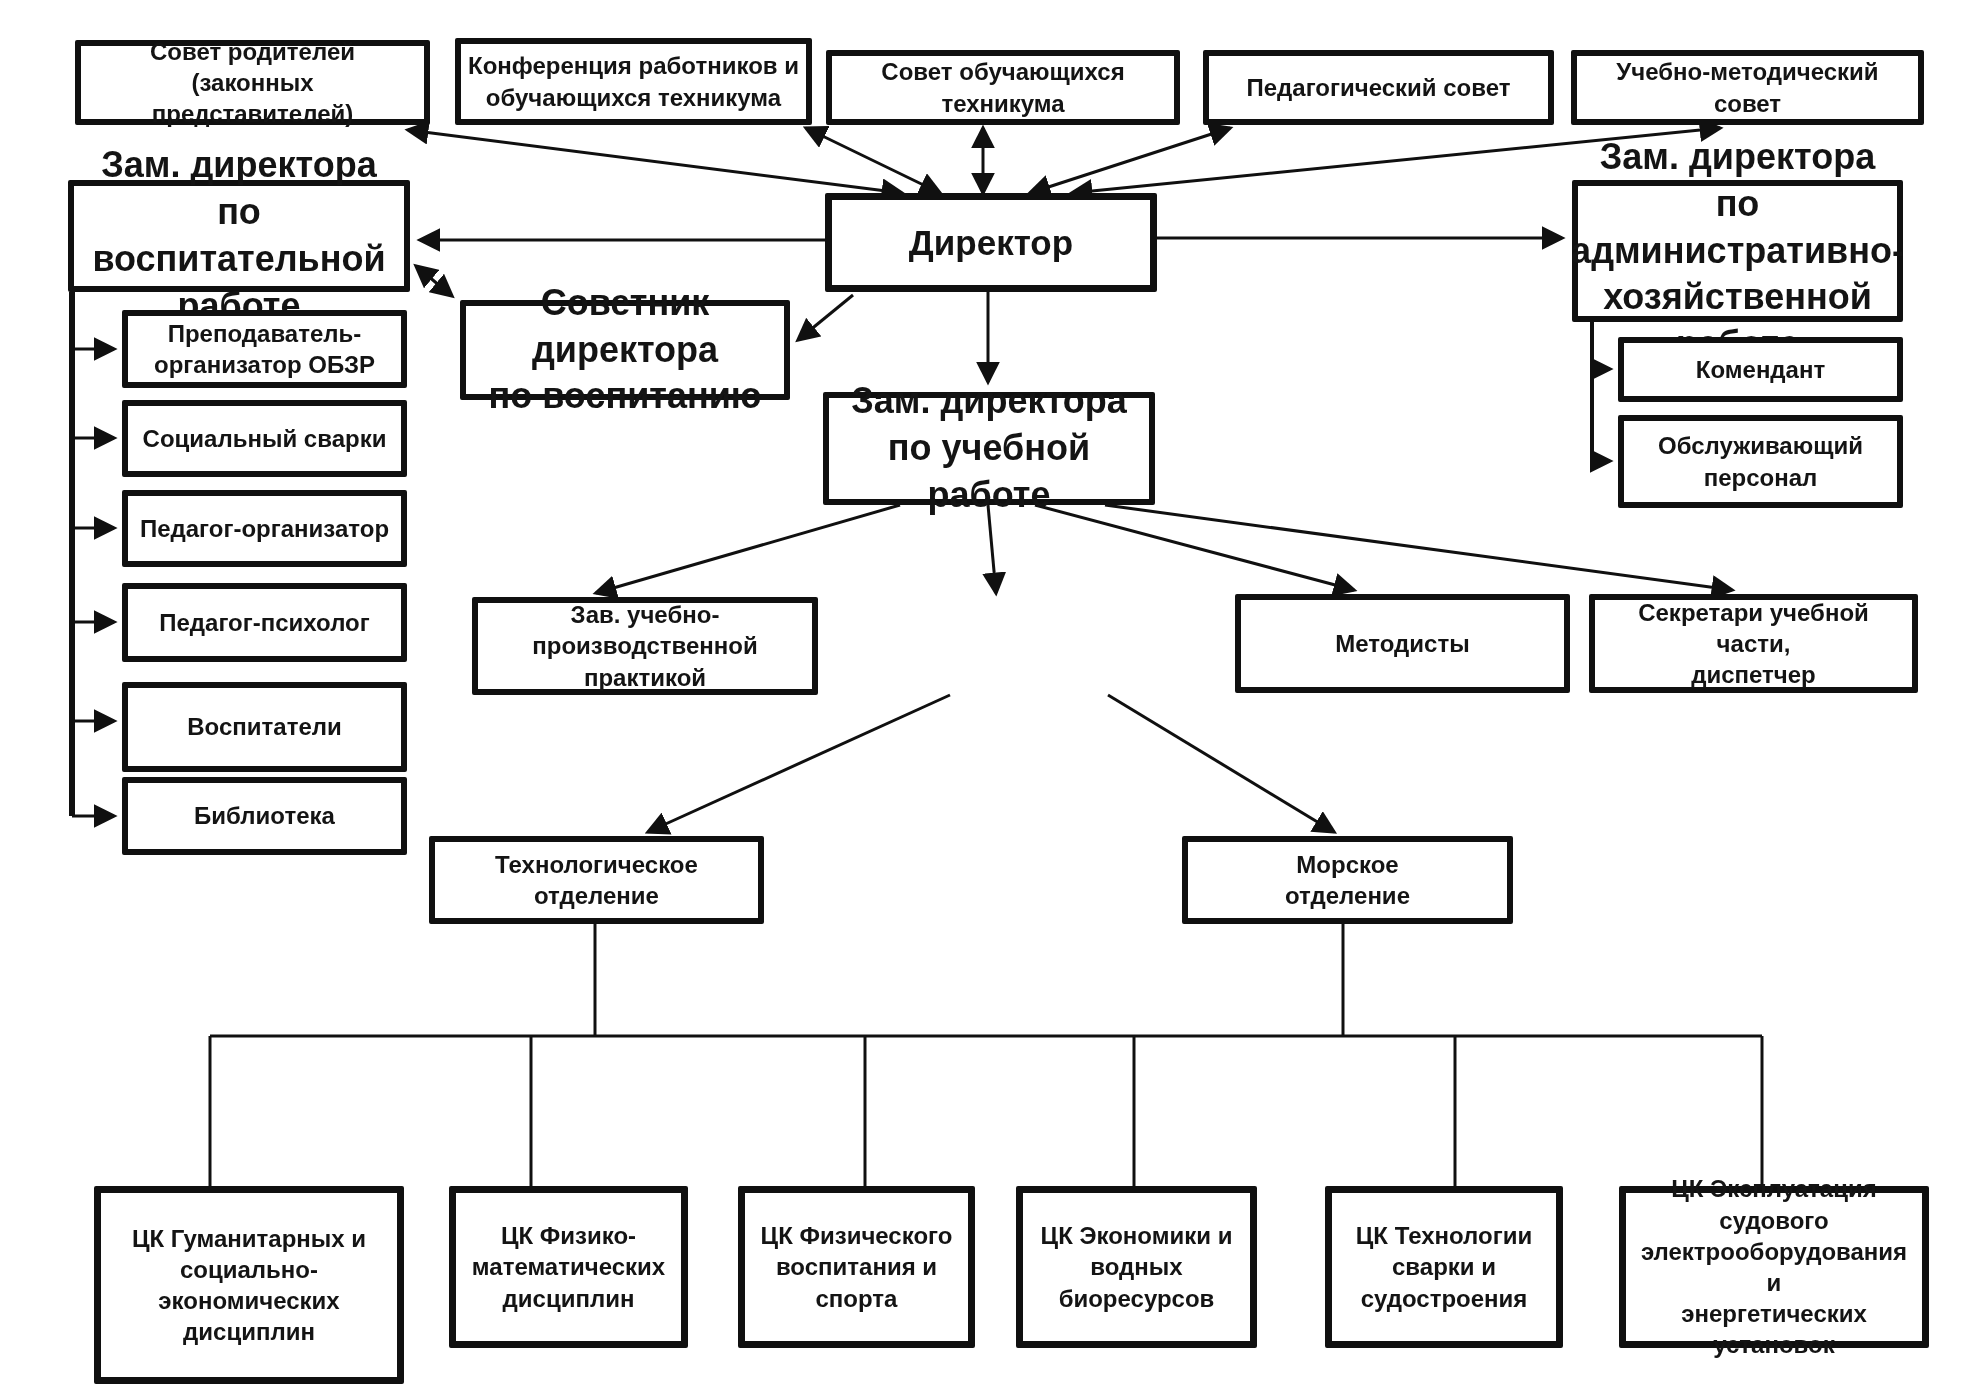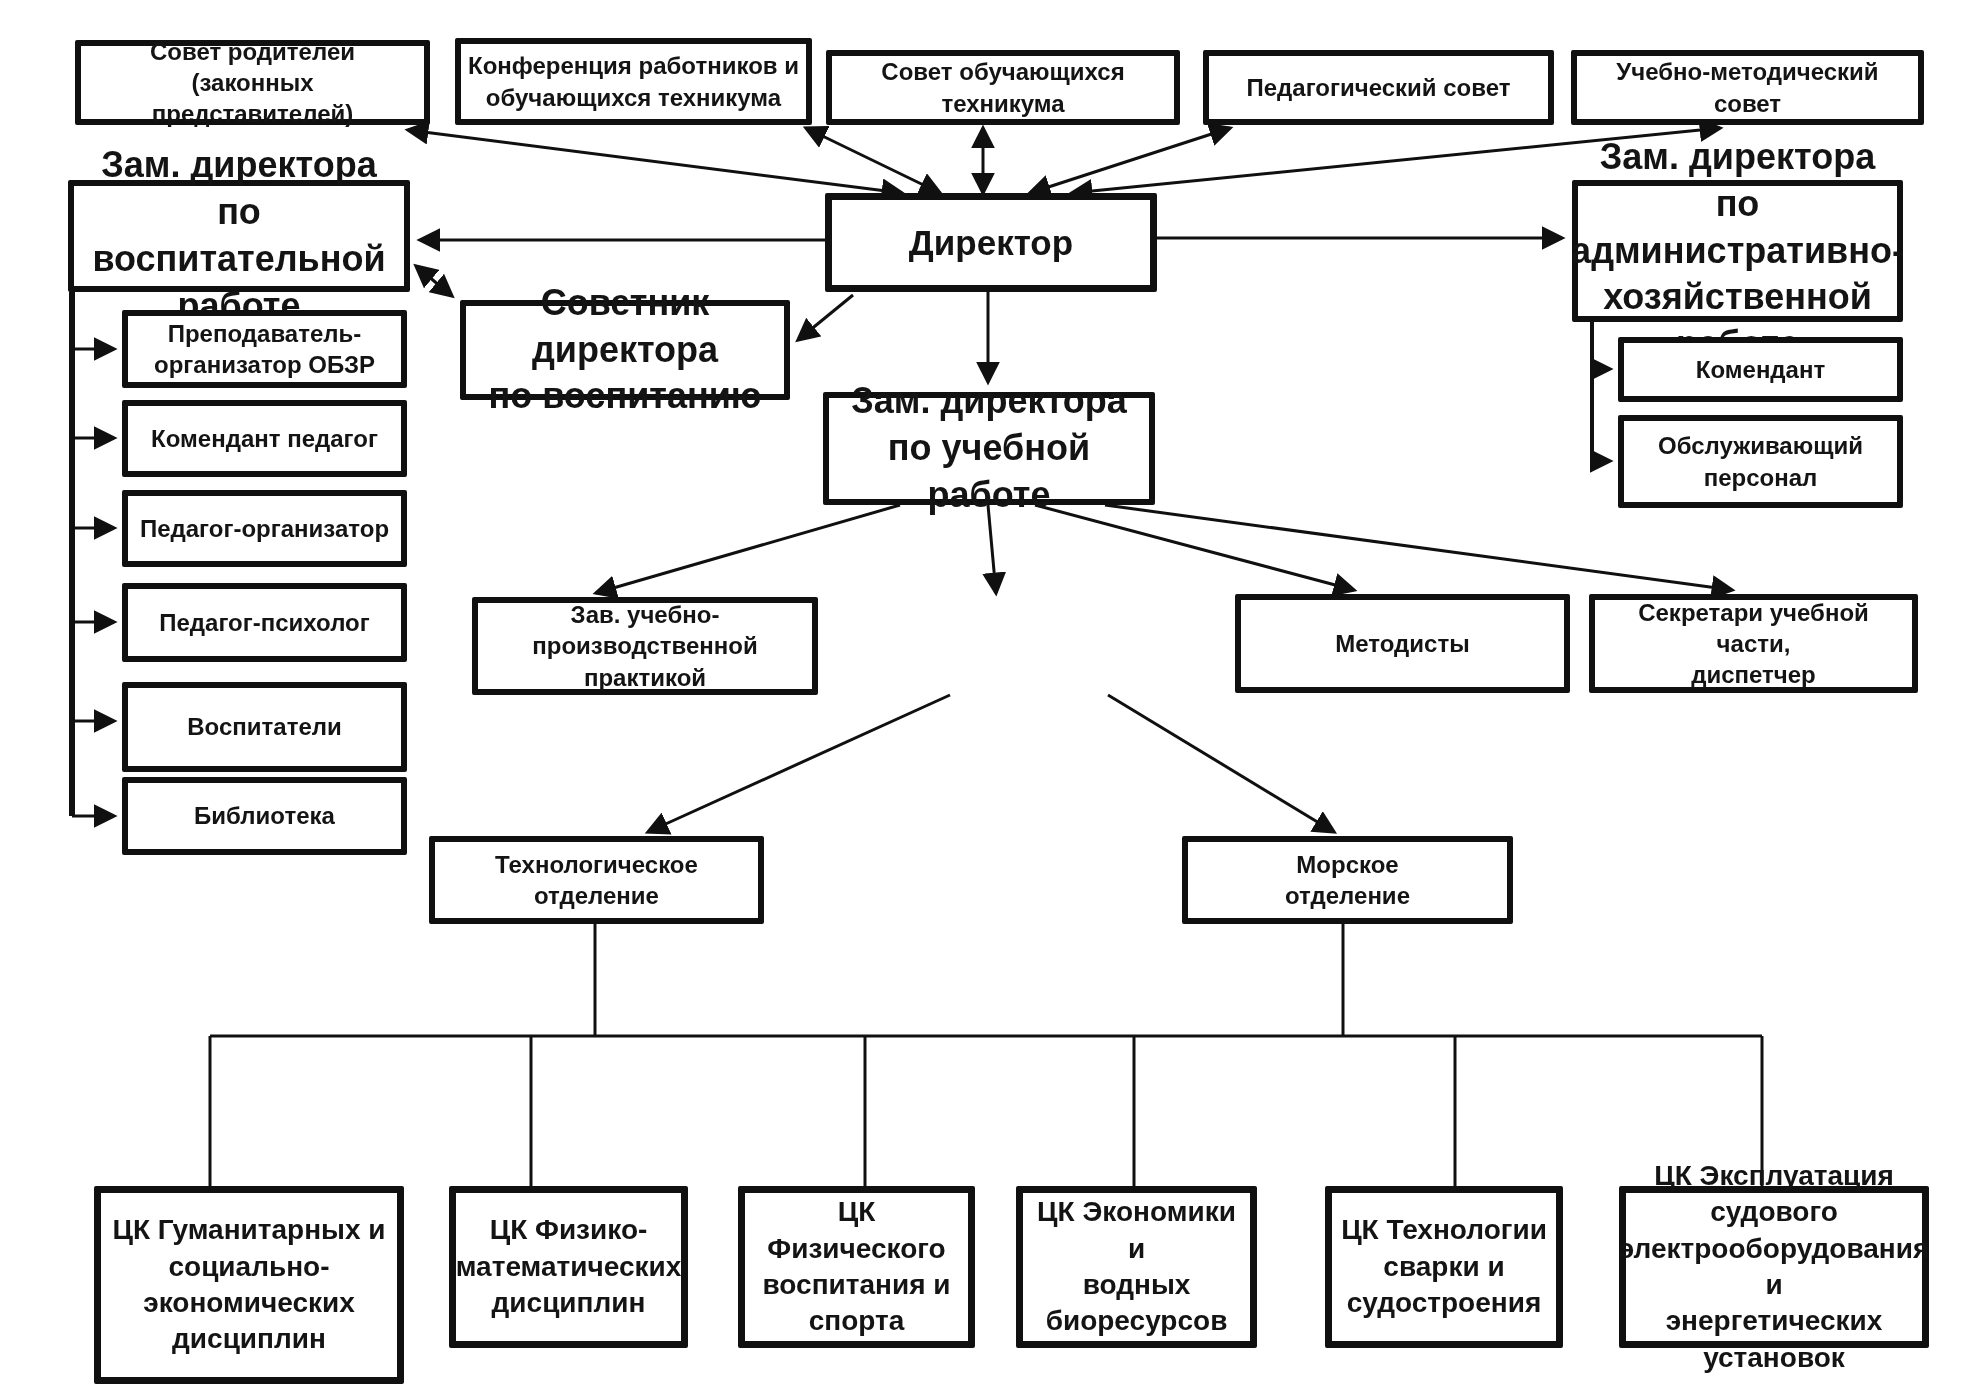--- a/index.html
+++ b/index.html
@@ -16,21 +16,21 @@
     text-align:center;font-weight:bold;
     white-space:pre-line;line-height:1.3;box-sizing:border-box;
     padding:2px 6px;color:#141414;
   }
   .fs-top{font-size:24px;}
   .fs-dir{font-size:35px;border-width:7px;}
   .fs-zam{font-size:36px;}
   .fs-side{font-size:24px;}
   .fs-row4{font-size:24px;}
   .fs-otd{font-size:24px;}
-  .fs-tsk{font-size:28px;border-width:7px;}
+  .fs-tsk{font-size:24px;border-width:7px;}
 </style>
 </head>
 <body>
 
 <div id="stage">
 
   <svg id="wires" width="1980" height="1400" viewBox="0 0 1980 1400">
     <defs>
       <marker id="ah" viewBox="0 0 10 10" refX="8.5" refY="5" markerWidth="8" markerHeight="8" orient="auto-start-reverse">
         <path d="M0,0 L10,5 L0,10 Z" fill="#101010"></path>
@@ -98,21 +98,21 @@
 по воспитанию</span></div>
   <div class="node fs-zam" style="left:1572px;top:180px;width:331px;height:142px"><span>Зам. директора
 по административно-
 хозяйственной работе</span></div>
   <div class="node fs-side" style="left:1618px;top:337px;width:285px;height:65px"><span>Комендант</span></div>
   <div class="node fs-side" style="left:1618px;top:415px;width:285px;height:93px"><span>Обслуживающий
 персонал</span></div>
 
   <div class="node fs-side" style="left:122px;top:310px;width:285px;height:78px"><span>Преподаватель-
 организатор ОБЗР</span></div>
-  <div class="node fs-side" style="left:122px;top:400px;width:285px;height:77px"><span>Комендант педагог</span></div>
+  <div class="node fs-side" style="left:122px;top:400px;width:285px;height:77px"><span>Социальный сварки</span></div>
   <div class="node fs-side" style="left:122px;top:490px;width:285px;height:77px"><span>Педагог-организатор</span></div>
   <div class="node fs-side" style="left:122px;top:583px;width:285px;height:79px"><span>Педагог-психолог</span></div>
   <div class="node fs-side" style="left:122px;top:682px;width:285px;height:90px"><span>Воспитатели</span></div>
   <div class="node fs-side" style="left:122px;top:777px;width:285px;height:78px"><span>Библиотека</span></div>
 
   <div class="node fs-zam" style="left:823px;top:392px;width:332px;height:113px"><span>Зам. директора
 по учебной работе</span></div>
   <div class="node fs-row4" style="left:472px;top:597px;width:346px;height:98px"><span>Зав. учебно-
 производственной практикой</span></div>
   <div class="node fs-row4" style="left:1235px;top:594px;width:335px;height:99px"><span>Методисты</span></div>

